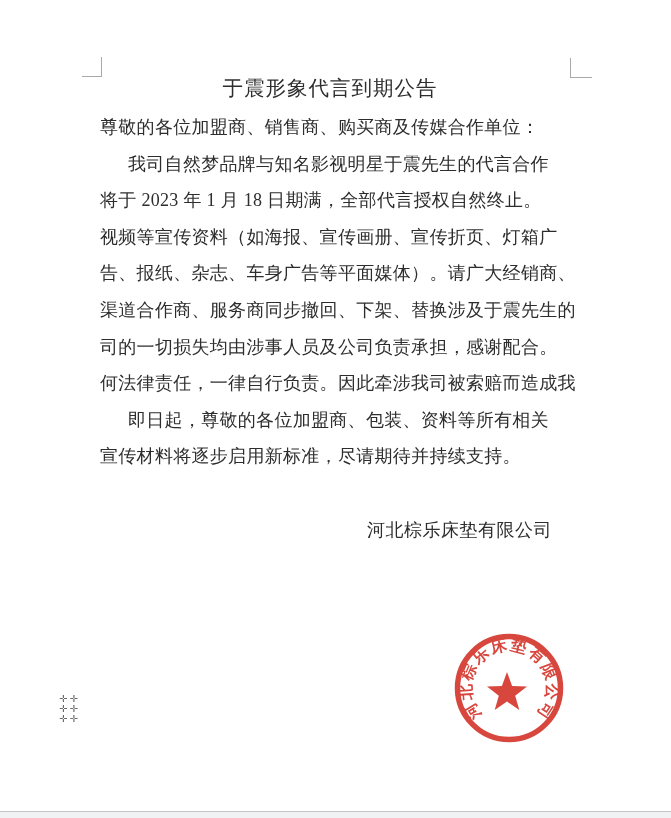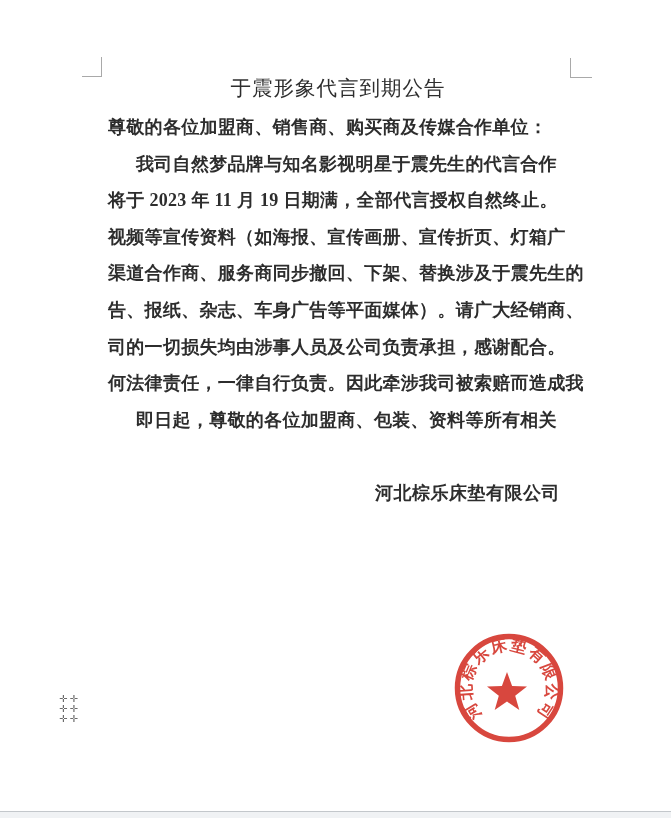--- a/index.html
+++ b/index.html
@@ -15,28 +15,28 @@
   .crop{position:absolute;background:#a9a9a9;}
   .crop.v{width:1px;height:20px;}
   .crop.h{height:1px;width:20px;}
   #crop-tl-v{left:101px;top:57px;}
   #crop-tl-h{left:82px;top:76px;}
   #crop-tr-v{left:570px;top:58px;height:20px;}
   #crop-tr-h{left:570px;top:77px;width:22px;}
 
   
   .doc-col{
-    position:absolute;left:108px;top:68px;width:498px;
+    position:absolute;left:100px;top:68px;width:498px;
     font-size:18px;line-height:36.6px;letter-spacing:0.3px;
   }
   .doc-title{
     font-size:20.5px;line-height:41px;
     text-align:center;margin-right:38px;letter-spacing:1px;
   }
-  .ln{white-space:nowrap;font-weight:bold;}
+  .ln{white-space:nowrap;}
   .ind{text-indent:28px;}
   .spacer{height:36.6px;}
   .sign{ text-align:right;padding-right:46px;letter-spacing:0.5px;}
 
   
   .dots{
     position:absolute;left:59px;top:694px;
     display:grid;grid-template-columns:repeat(2,10.5px);grid-auto-rows:10px;
     color:#6b6b6b;
     font:bold 10px "DejaVu Sans","Liberation Sans",sans-serif;
@@ -65,29 +65,30 @@
 <div class="crop v" id="crop-tl-v"></div>
 <div class="crop h" id="crop-tl-h"></div>
 <div class="crop v" id="crop-tr-v"></div>
 <div class="crop h" id="crop-tr-h"></div>
 
 <div class="doc-col">
   <div class="doc-title">于震形象代言到期公告</div>
   <div class="ln">尊敬的各位加盟商、销售商、购买商及传媒合作单位：</div>
 
   <div class="ln ind">我司自然梦品牌与知名影视明星于震先生的代言合作</div>
-  <div class="ln">将于 2023 年 11 月 19 日期满，全部代言授权自然终止。</div>
+  <div class="ln">将于 2023 年 1 月 18 日期满，全部代言授权自然终止。</div>
 
   <div class="ln">视频等宣传资料（如海报、宣传画册、宣传折页、灯箱广</div>
+  <div class="ln">告、报纸、杂志、车身广告等平面媒体）。请广大经销商、</div>
   <div class="ln">渠道合作商、服务商同步撤回、下架、替换涉及于震先生的</div>
-  <div class="ln">告、报纸、杂志、车身广告等平面媒体）。请广大经销商、</div>
   <div class="ln">司的一切损失均由涉事人员及公司负责承担，感谢配合。</div>
   <div class="ln">何法律责任，一律自行负责。因此牵涉我司被索赔而造成我</div>
 
   <div class="ln ind">即日起，尊敬的各位加盟商、包装、资料等所有相关</div>
+  <div class="ln">宣传材料将逐步启用新标准，尽请期待并持续支持。</div>
 
   <div class="spacer"></div>
 
   <div class="ln sign">河北棕乐床垫有限公司</div>
 </div>
 
 <div class="dots">
   <span>✛</span>
   <span>✛</span>
   <span>✛</span>

